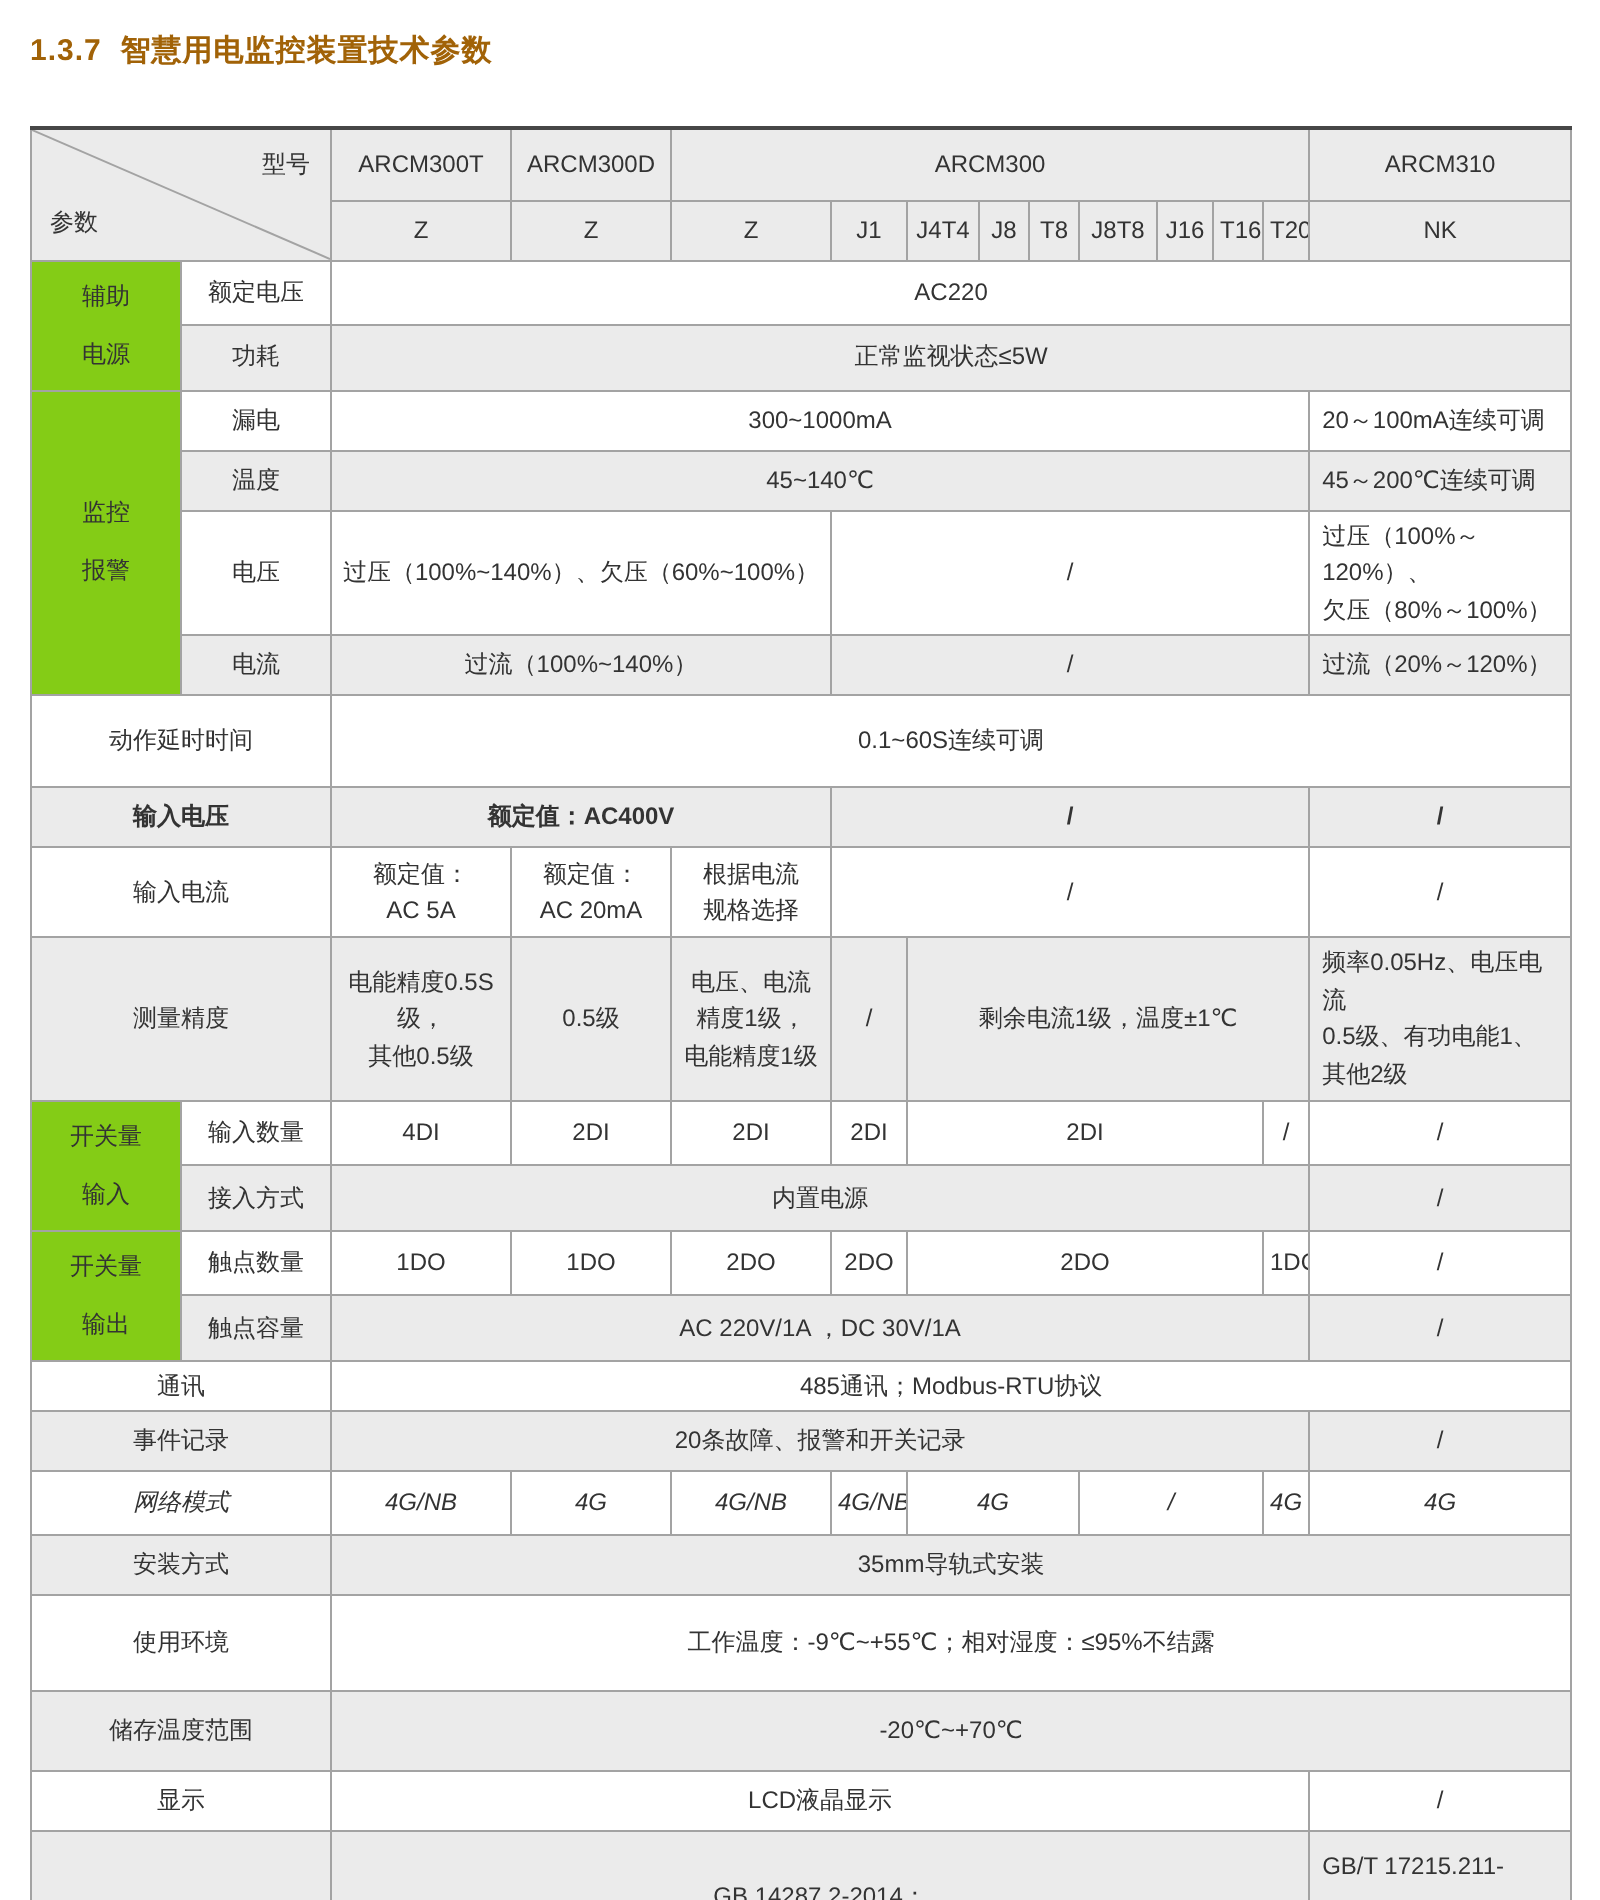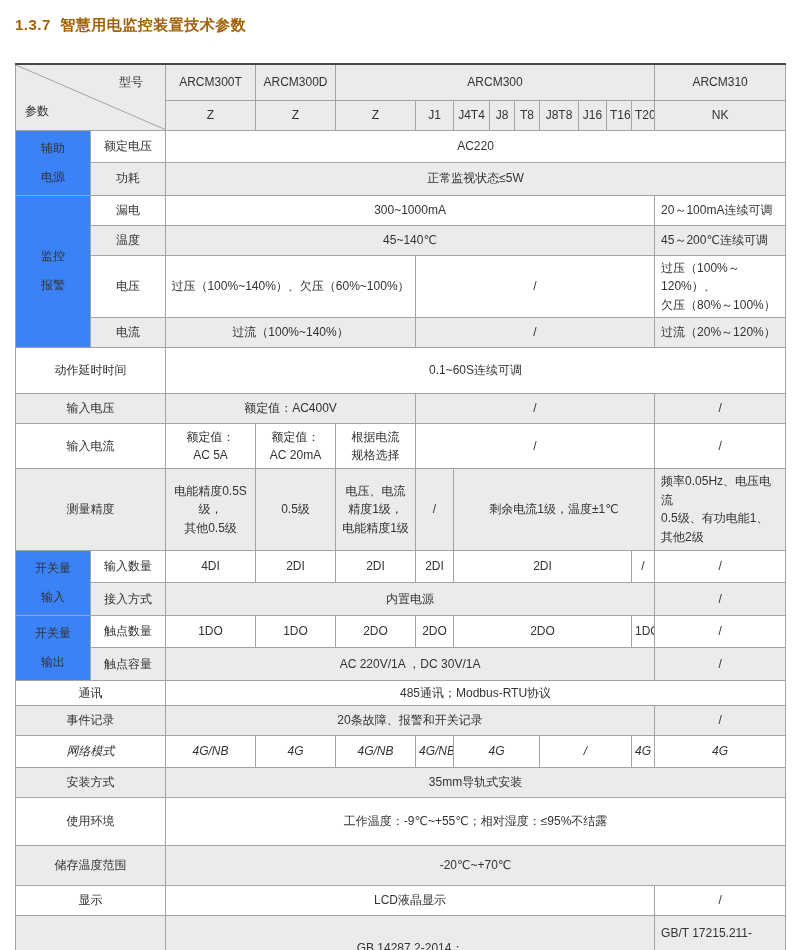--- a/index.html
+++ b/index.html
@@ -39,37 +39,37 @@
     font-size: 12px;
     line-height: 1.55;
     text-align: center;
     vertical-align: middle;
     padding: 3px 3px;
     white-space: pre-line;
     background: #ffffff;
     overflow: hidden;
   }
   table.spec tr.shaded td { background: #ebebeb; }
-  table.spec td.white { background: #3b82f6; }
+  table.spec td.white { background: #84cc16; }
   table.spec td.left { text-align: left; padding-left: 6px; }
   table.spec td.tall { line-height: 29px; }
   
   td.diag-cell {
     position: relative;
     padding: 0;
   }
   td.diag-cell svg {
     position: absolute;
     left: 0; top: 0;
     width: 100%; height: 100%;
     display: block;
   }
   td.diag-cell .diag-top {
     position: absolute;
-    top: 8px; right: 22px;
+    top: 8px; right: 10px;
     font-size: 12px;
   }
   td.diag-cell .diag-bottom {
     position: absolute;
     bottom: 9px; left: 9px;
     font-size: 12px;
   }
 </style>
 </head>
 <body>
@@ -149,21 +149,21 @@
         <tr class="shaded" style="height: 30px;">
           <td>电流</td>
           <td colspan="3">过流（100%~140%）</td>
           <td colspan="8">/</td>
           <td class="left">过流（20%～120%）</td>
         </tr>
         <tr style="height: 46px;">
           <td colspan="2">动作延时时间</td>
           <td colspan="12">0.1~60S连续可调</td>
         </tr>
-        <tr class="shaded" style="height: 30px;">
+        <tr class="shaded" style="height: 30px; font-weight: bold;">
           <td colspan="2">输入电压</td>
           <td colspan="3">额定值：AC400V</td>
           <td colspan="8">/</td>
           <td>/</td>
         </tr>
         <tr style="height: 45px;">
           <td colspan="2">输入电流</td>
           <td>额定值：
 AC 5A</td>
           <td>额定值：

